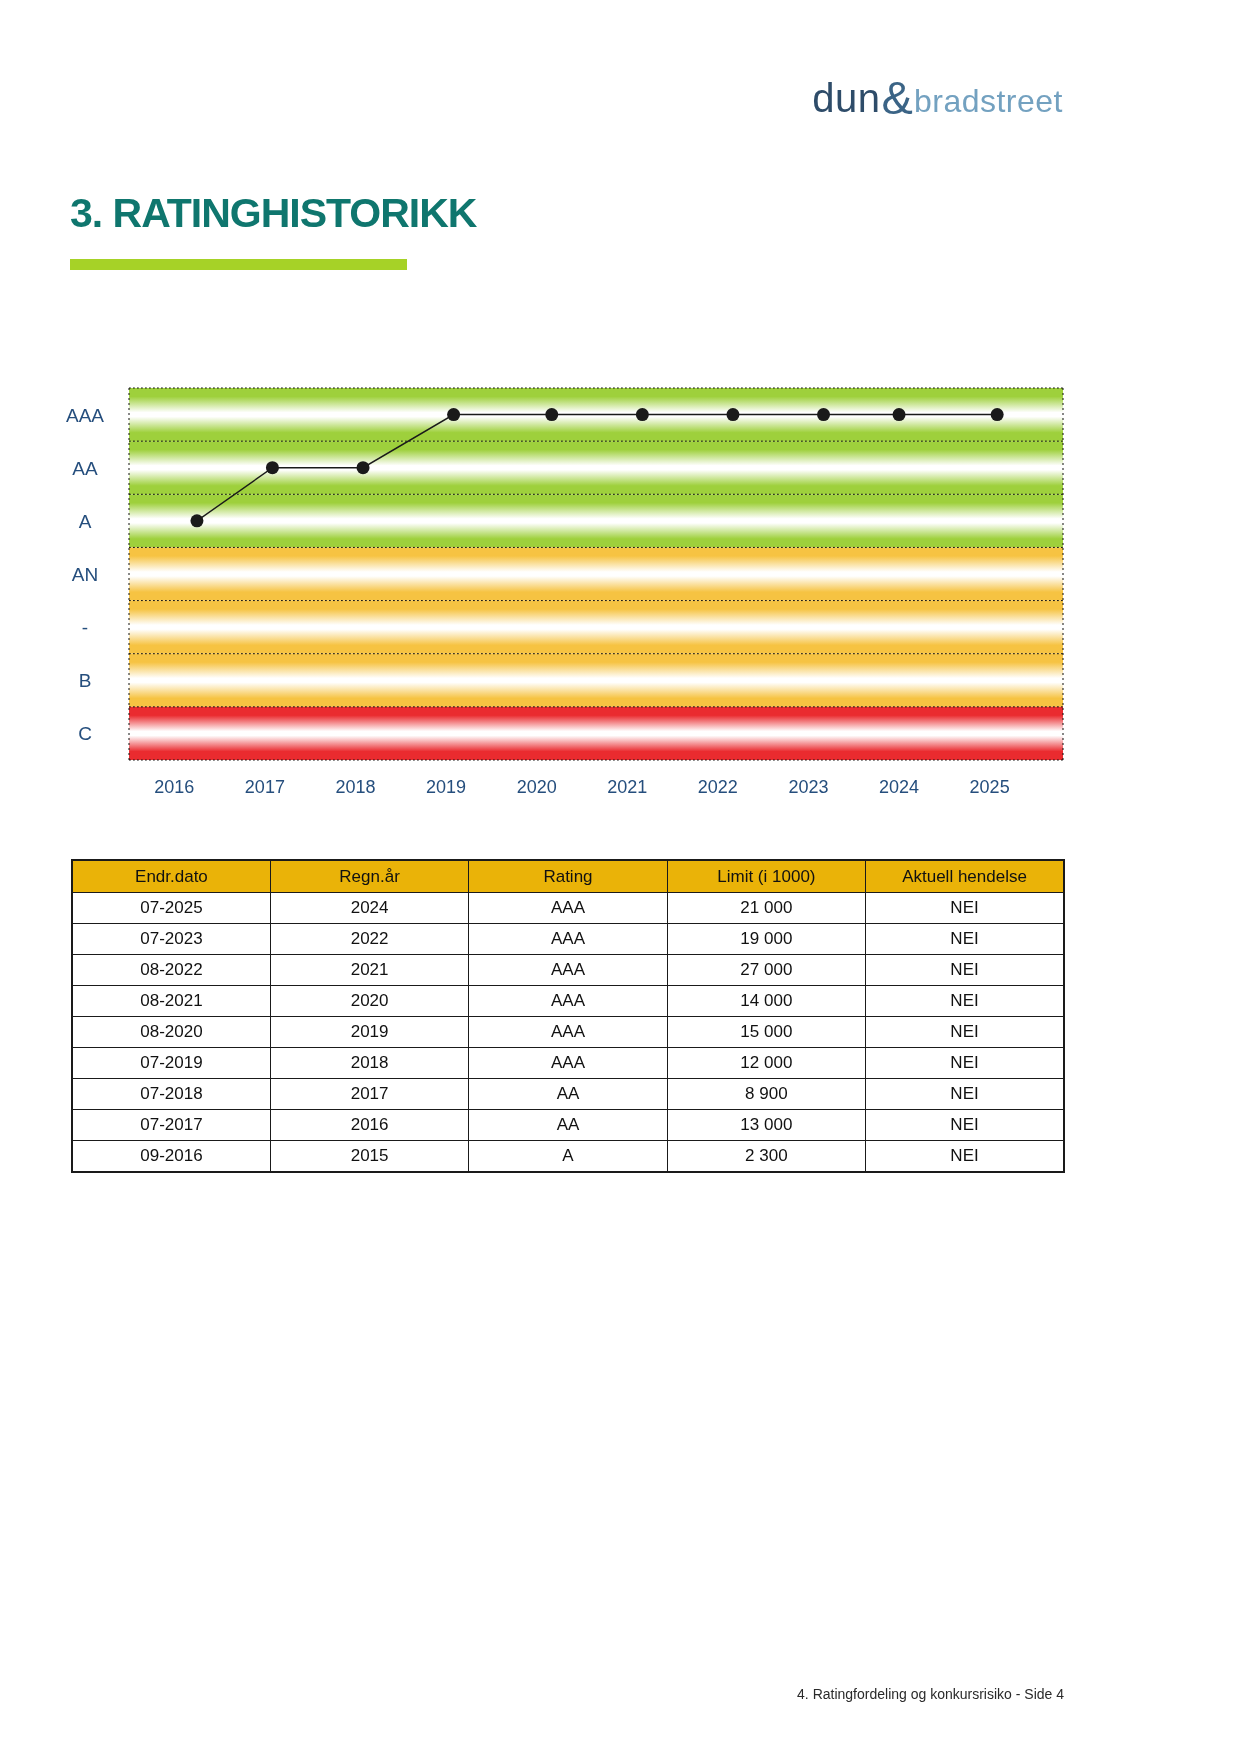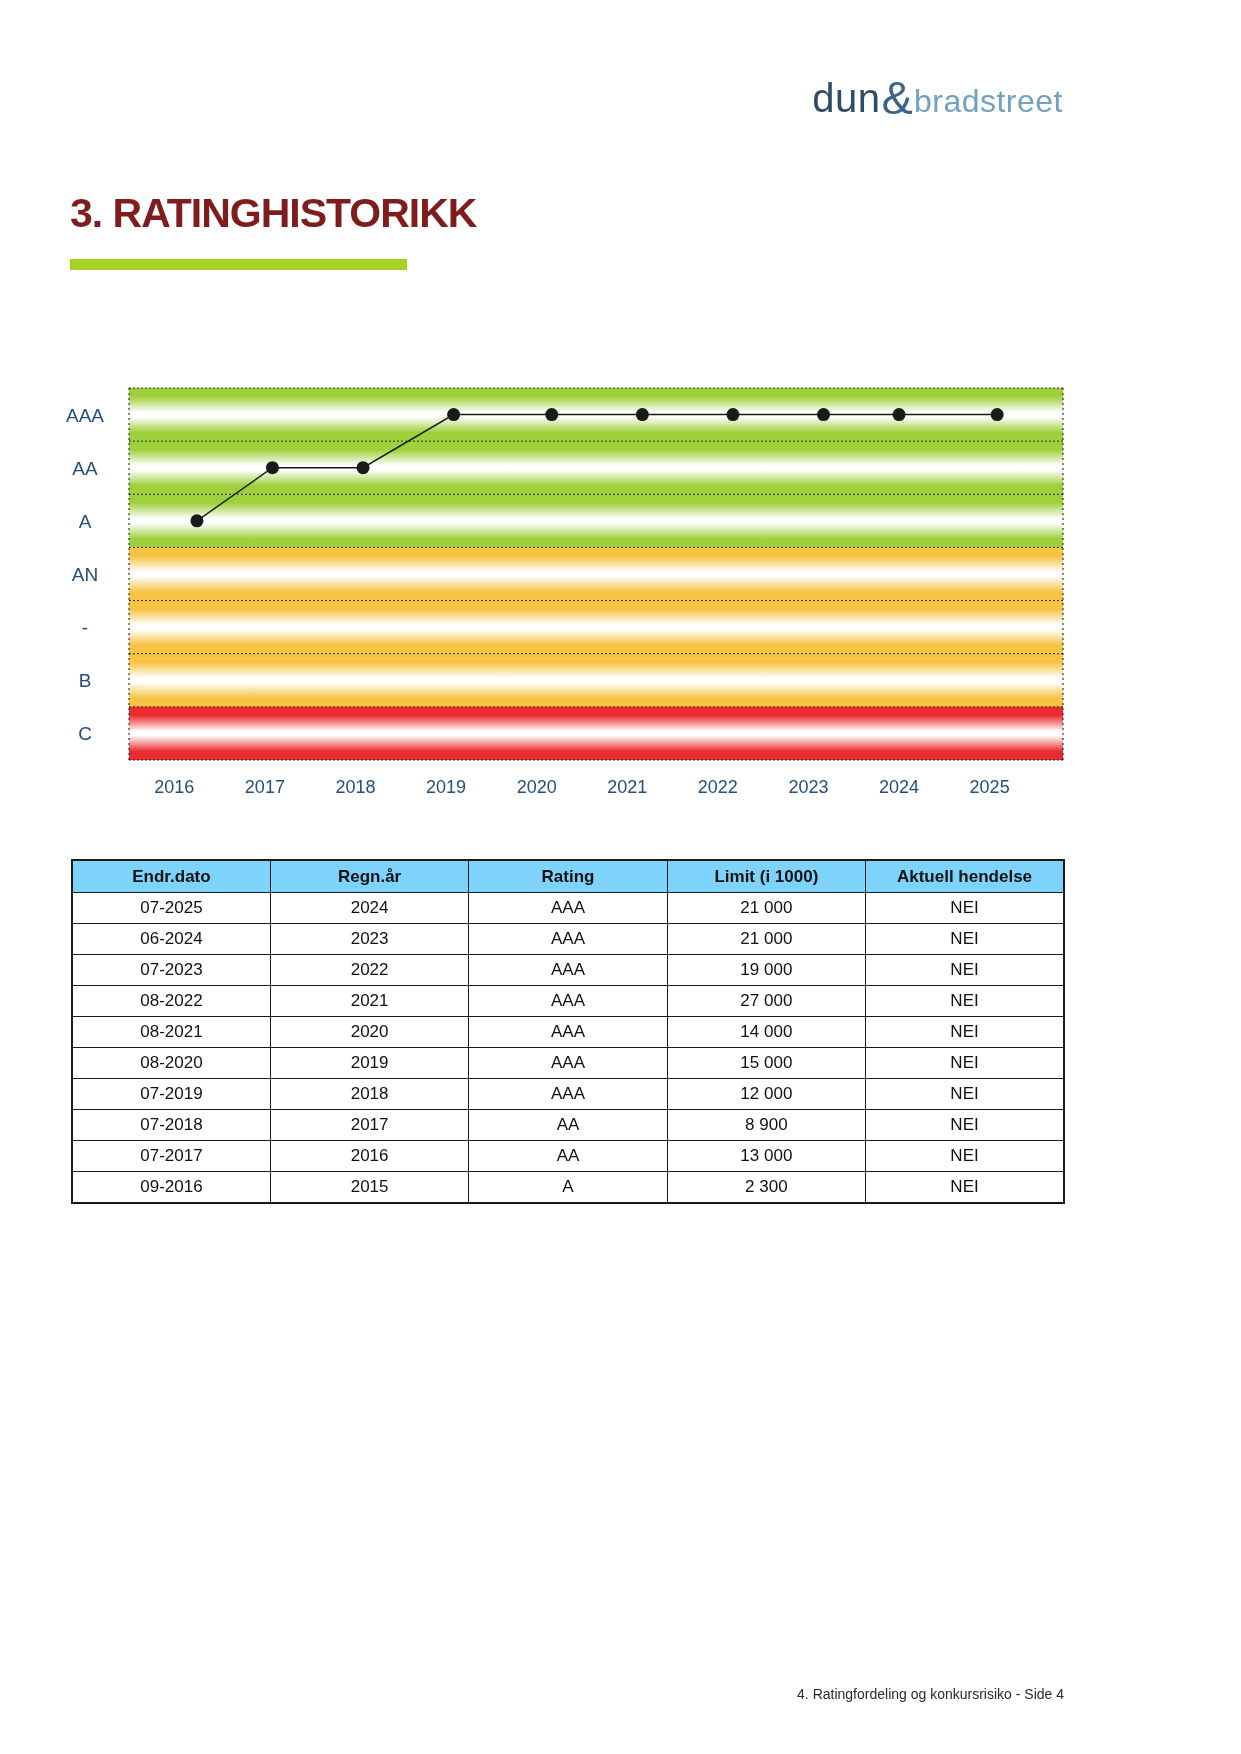--- a/index.html
+++ b/index.html
@@ -25,21 +25,21 @@
   .logo .brad{font-size:32px;color:#73a1c0;letter-spacing:.5px;}
   
   .section-title{
     position:absolute;
     left:70px;
     top:190px;
     margin:0;
     font-size:41px;
     font-weight:bold;
     letter-spacing:-1px;
-    color:#7f1d1d;
+    color:#0f766e;
   }
   .title-bar{
     position:absolute;
     left:70px;
     top:259px;
     width:337px;
     height:11px;
     background:#a6d227;
   }
   
@@ -63,22 +63,22 @@
   }
   .rating-table th,
   .rating-table td{
     border:1px solid #1a1a1a;
     text-align:center;
     height:28px;
     padding:1px 4px;
     font-weight:normal;
   }
   .rating-table thead th{
-    background:#7dd3fc;
-    font-weight:bold;
+    background:#eab308;
+    font-weight:normal;
     height:29px;
   }
   .rating-table{border:2px solid #1a1a1a;}
   
   .footer-text{
     position:absolute;
     top:1686px;
     right:177px;
     font-size:14px;
     color:#2a2a2a;
@@ -187,27 +187,20 @@
       </thead>
     <tbody>
         <tr>
           <td>07-2025</td>
           <td>2024</td>
           <td>AAA</td>
           <td>21 000</td>
           <td>NEI</td>
         </tr>
         <tr>
-          <td>06-2024</td>
-          <td>2023</td>
-          <td>AAA</td>
-          <td>21 000</td>
-          <td>NEI</td>
-        </tr>
-        <tr>
           <td>07-2023</td>
           <td>2022</td>
           <td>AAA</td>
           <td>19 000</td>
           <td>NEI</td>
         </tr>
         <tr>
           <td>08-2022</td>
           <td>2021</td>
           <td>AAA</td>

